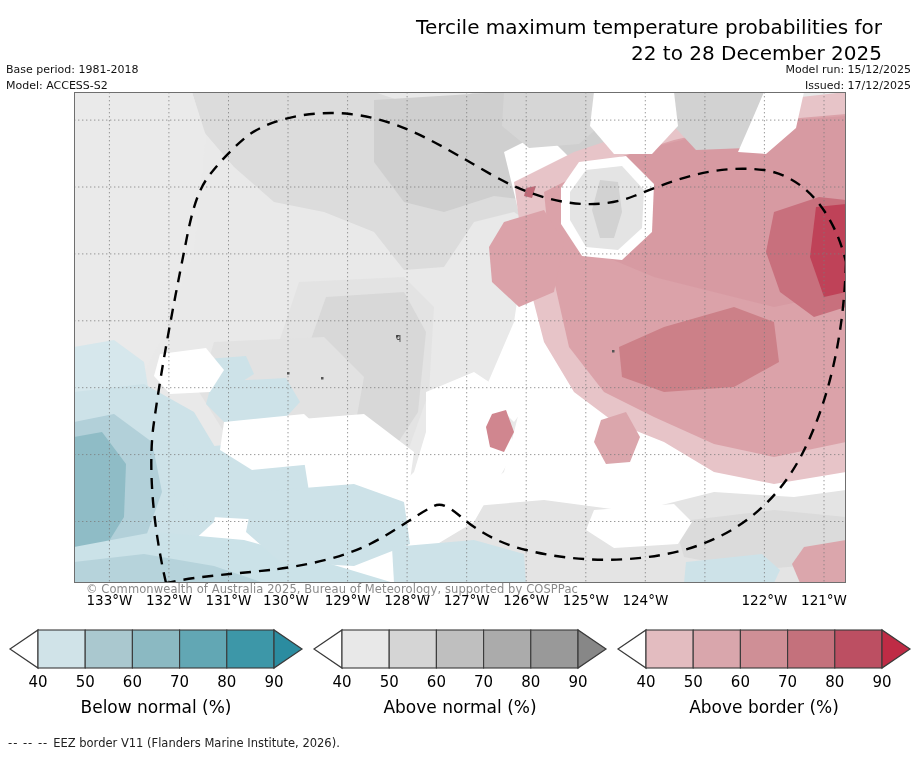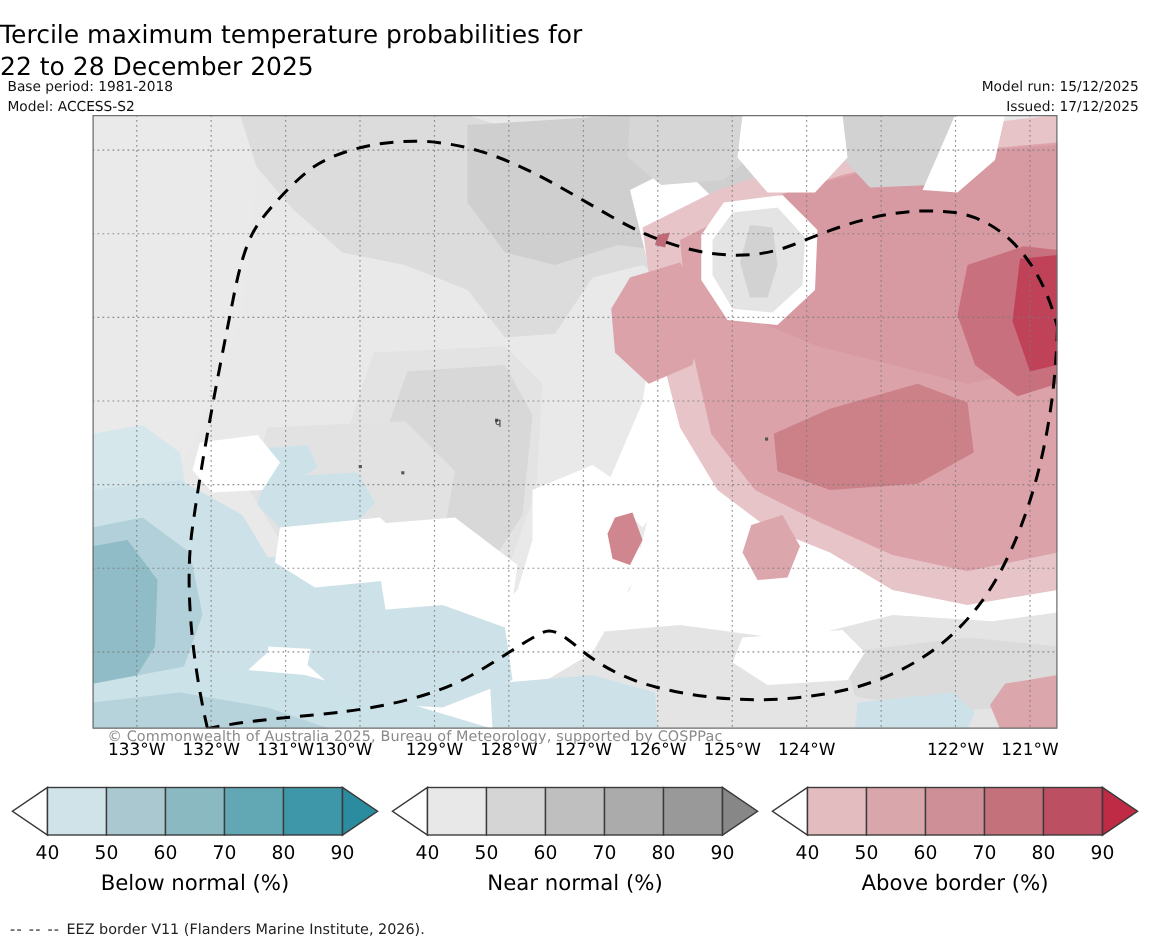--- a/index.html
+++ b/index.html
@@ -1,20 +1,20 @@
 <!DOCTYPE html>
 <html><head>
 <meta charset="utf-8">
 <style>
   html,body{margin:0;padding:0;background:#ffffff;}
   body{width:919px;height:758px;position:relative;overflow:hidden;
        font-family:"DejaVu Sans","Liberation Sans",sans-serif;color:#000;}
 
   
-  #title{position:absolute;left:0;top:14px;width:882px;text-align:left;
+  #title{position:absolute;left:0;top:14px;width:882px;text-align:right;
          font-size:20px;line-height:26px;color:#000;}
   #meta-left{position:absolute;left:6px;top:62px;font-size:11px;line-height:16px;color:#111;}
   #meta-right{position:absolute;right:8px;top:62px;font-size:11px;line-height:16px;color:#111;text-align:right;}
 
   
   #map-wrap{position:absolute;left:74px;top:92px;width:772px;height:491px;
             overflow:hidden;background:#ffffff;}
   #map-svg{display:block;}
   #map-frame{position:absolute;left:74px;top:92px;width:772px;height:491px;
              border:1px solid #6f6f6f;box-sizing:border-box;pointer-events:none;}
@@ -183,21 +183,21 @@
 </div>
 <div id="map-frame"></div>
 
 <div id="copyright">© Commonwealth of Australia 2025, Bureau of Meteorology, supported by COSPPac</div>
 
 <div id="ylabels"></div>
 <div id="xlabels">
     <span style="left: 109.4px;">133°W</span>
     <span style="left: 168.95px;">132°W</span>
     <span style="left: 228.5px;">131°W</span>
-    <span style="left: 275px; text-align: right;">130°W</span>
+    <span style="left: 286px; text-align: right;">130°W</span>
     <span style="left: 347.6px;">129°W</span>
     <span style="left: 407.15px;">128°W</span>
     <span style="left: 466.7px;">127°W</span>
     <span style="left: 526.25px;">126°W</span>
     <span style="left: 585.8px;">125°W</span>
     <span style="left: 645.35px;">124°W</span>
     <span style="left: 664px; margin-top: 40px;">123°W</span>
     <span style="left: 764.45px;">122°W</span>
     <span style="left: 824px;">121°W</span>
   </div>
@@ -234,21 +234,21 @@
         <path d="M266,4 L266,42 L294,23 Z" fill="#878787" stroke="#3a3a3a" stroke-width="1.2"></path>
       </svg></div>
   <div class="ticks">
       <span style="left: 30px;">40</span>
       <span style="left: 77.2px;">50</span>
       <span style="left: 124.4px;">60</span>
       <span style="left: 171.6px;">70</span>
       <span style="left: 218.8px;">80</span>
       <span style="left: 266px;">90</span>
     </div>
-  <div class="cap">Near normal (%)</div>
+  <div class="cap">Above normal (%)</div>
 </div>
 
 <div class="cbar" id="cbar-above" style="left:616px;width:296px;">
   <div class="bar"><svg width="296" height="46" viewBox="0 0 296 46">
         <path d="M30,4 L30,42 L2,23 Z" fill="#ffffff" stroke="#3a3a3a" stroke-width="1.2"></path>
         <rect x="30" y="4" width="47.2" height="38" fill="#e3bcc0" stroke="#3a3a3a" stroke-width="1.1"></rect>
         <rect x="77.2" y="4" width="47.2" height="38" fill="#d9a6ac" stroke="#3a3a3a" stroke-width="1.1"></rect>
         <rect x="124.4" y="4" width="47.2" height="38" fill="#cf8f96" stroke="#3a3a3a" stroke-width="1.1"></rect>
         <rect x="171.60000000000002" y="4" width="47.2" height="38" fill="#c4717c" stroke="#3a3a3a" stroke-width="1.1"></rect>
         <rect x="218.8" y="4" width="47.2" height="38" fill="#bc4f62" stroke="#3a3a3a" stroke-width="1.1"></rect>

